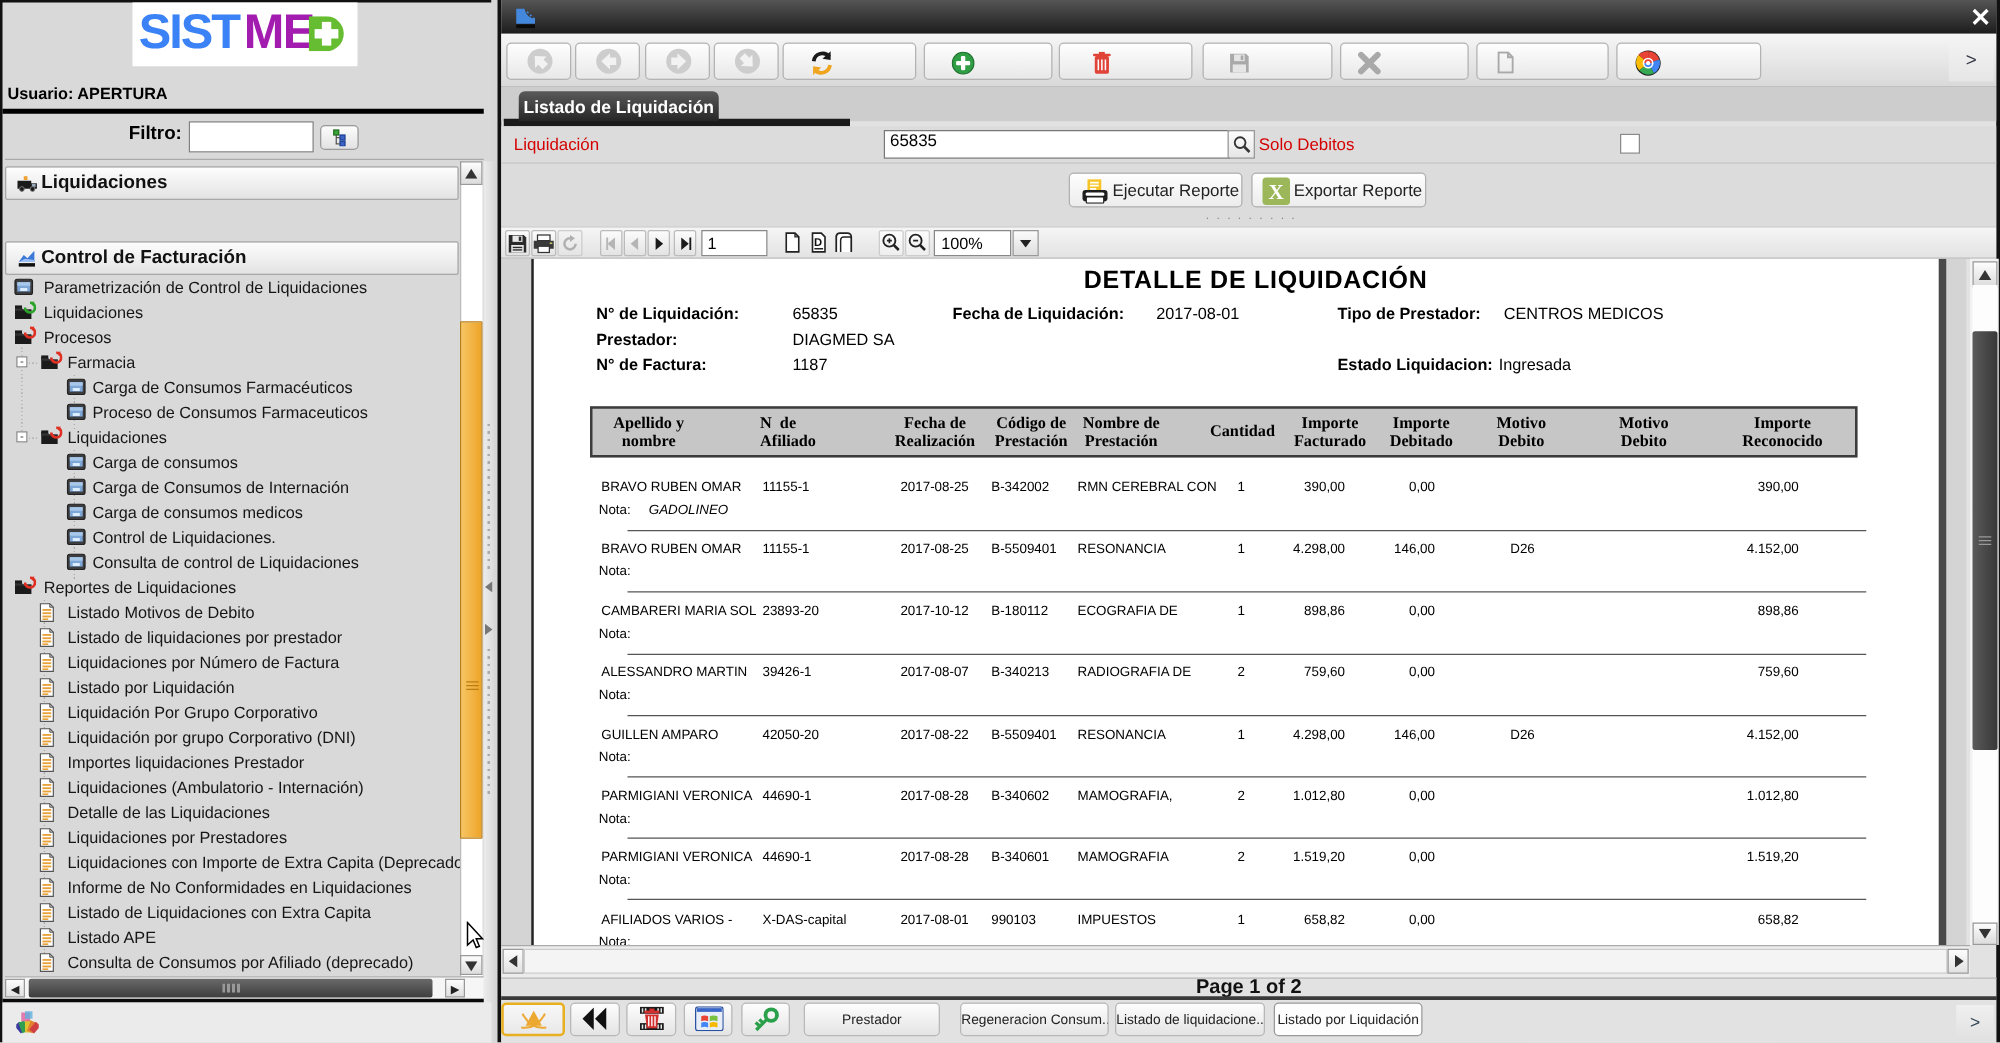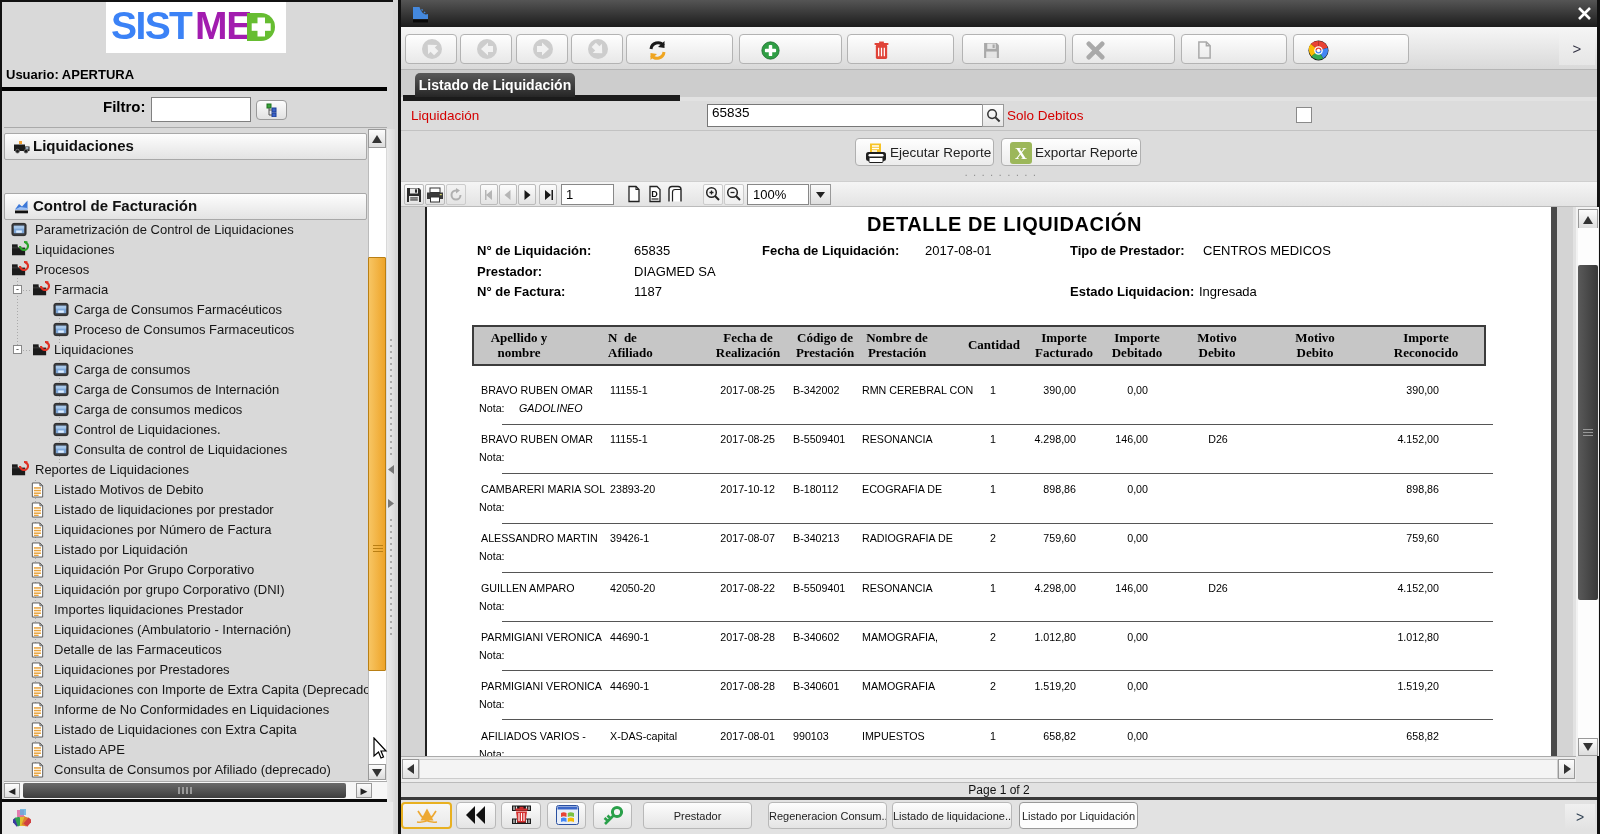--- a/index.html
+++ b/index.html
@@ -49,21 +49,21 @@
   #btnrow { position:absolute; left:0; top:131px; width:1196px; height:37px; background:#dcdcdc; }
   .bigbtn { position:absolute; top:7px; height:28px; white-space:nowrap; background:linear-gradient(#fefefe,#ececec); border:1px solid #b0b0b0; border-radius:4px; font-size:13.5px; color:#222; }
   #dots { position:absolute; left:500px; top:168px; width:200px; height:13px; background:#dcdcdc; color:#888; font-size:10px; text-align:center; letter-spacing:1.5px; line-height:9px; }
   #vtoolbar { position:absolute; left:0; top:181px; width:1196px; height:26px; background:linear-gradient(#f5f5f5,#e3e3e3); border-top:1px solid #cfcfcf; border-bottom:1px solid #bbb; }
   #viewer { position:absolute; left:0; top:207px; width:1172px; height:549px; background:#d4d4d4; overflow:hidden; }
   #page { position:absolute; left:24px; top:0px; width:1126px; height:549px; background:#fff; border-left:2px solid #222; }
   #pageshadow { position:absolute; left:1150px; top:0; width:6px; height:549px; background:#4a4a4a; }
   #vscroll { position:absolute; left:1175px; top:207px; width:23px; height:549px; background:#f2f2f2; }
   #hscrollv { position:absolute; left:0px; top:756px; width:1175px; height:26px; background:#ececec; border-top:1px solid #aaa; }
   #pagebar { position:absolute; left:0px; top:782px; width:1196px; height:15px; background:#e2e2e2; border-top:1px solid #bbb;
-     text-align:center; font-size:12px; font-weight:normal; line-height:14px; color:#111; }
+     text-align:center; font-size:16px; font-weight:bold; line-height:14px; color:#111; }
   #mainbot { position:absolute; left:0px; top:797px; width:1196px; height:3px; background:#3a3a3a; }
   #taskbar { position:absolute; left:0px; top:800px; width:1196px; height:34px; background:#e2e2e2; }
   .task { position:absolute; top:2px; height:27px; white-space:nowrap; overflow:hidden; background:linear-gradient(#fdfdfd,#e4e4e4); border:1px solid #b8b8b8; border-radius:4px; font-size:11px; color:#222; text-align:center; }
   
   .rl { position:absolute; font-size:13px; color:#000; white-space:nowrap; }
   .rb { font-weight:bold; }
   .cell { position:absolute; font-size:10.7px; color:#000; white-space:nowrap; }
   .hl { position:absolute; height:1px; background:#555; left:75px; width:991px; }
   .thc { position:absolute; font-family:"Liberation Serif", serif; font-size:13px; font-weight:bold; text-align:center; line-height:15px; color:#000; }
 </style>
@@ -282,21 +282,21 @@
         <use href="#i-doc"></use>
       </svg>
       <div class="titem" style="left:52px;top:600px">Importes liquidaciones Prestador</div>
 <svg width="15" height="16" style="position:absolute;left:28px;top:620px">
         <use href="#i-doc"></use>
       </svg>
       <div class="titem" style="left:52px;top:620px">Liquidaciones (Ambulatorio - Internación)</div>
 <svg width="15" height="16" style="position:absolute;left:28px;top:640px">
         <use href="#i-doc"></use>
       </svg>
-      <div class="titem" style="left:52px;top:640px">Detalle de las Farmaceuticos</div>
+      <div class="titem" style="left:52px;top:640px">Detalle de las Liquidaciones</div>
 <svg width="15" height="16" style="position:absolute;left:28px;top:660px">
         <use href="#i-doc"></use>
       </svg>
       <div class="titem" style="left:52px;top:660px">Liquidaciones por Prestadores</div>
 <svg width="15" height="16" style="position:absolute;left:28px;top:680px">
         <use href="#i-doc"></use>
       </svg>
       <div class="titem" style="left:52px;top:680px">Liquidaciones con Importe de Extra Capita (Deprecado</div>
 <svg width="15" height="16" style="position:absolute;left:28px;top:700px">
         <use href="#i-doc"></use>

